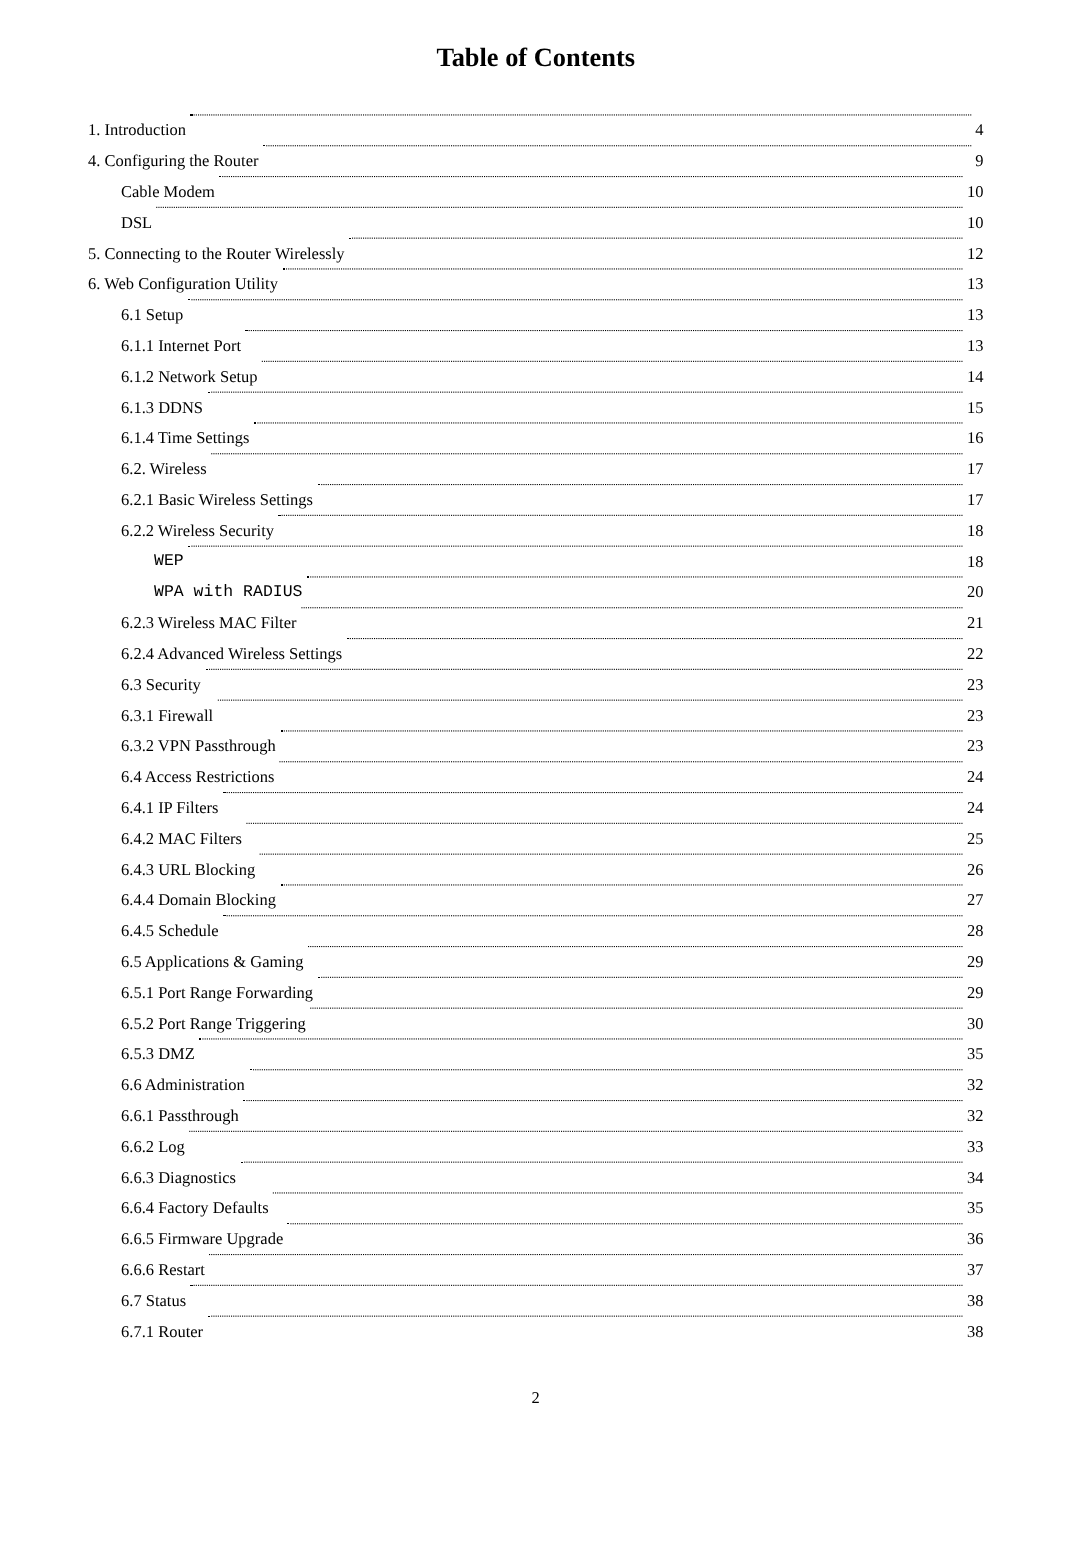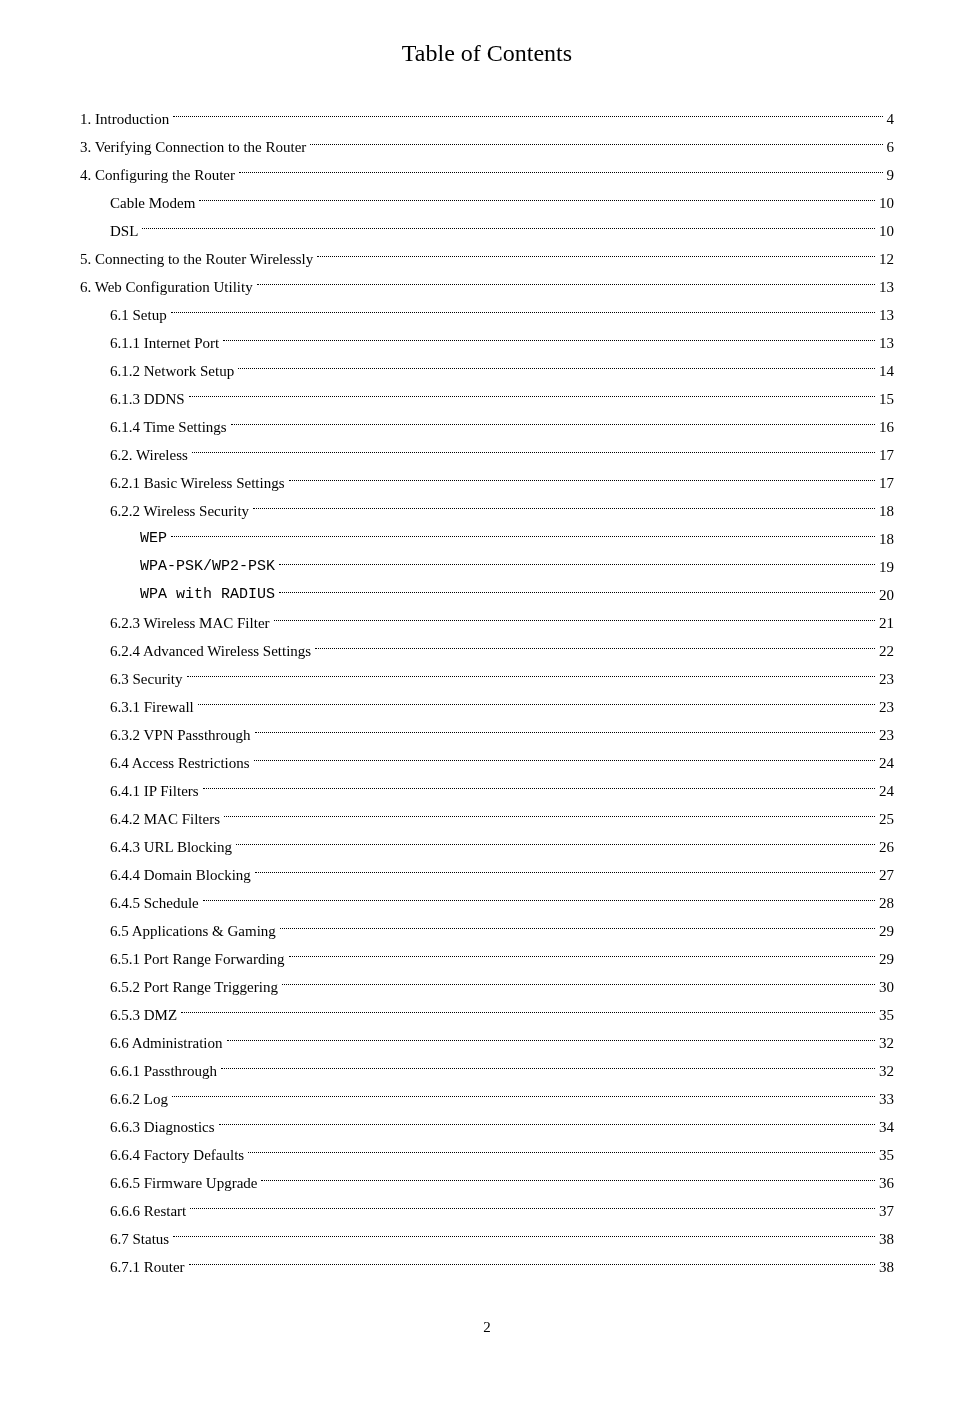--- a/index.html
+++ b/index.html
@@ -14,33 +14,33 @@
       font-size: 15px;
       color: #000000;
       width: 974px;
       min-height: 1412px;
       padding: 40px 80px 60px 80px;
     }
 
     .page-title {
       text-align: center;
       font-size: 24px;
-      font-weight: normal;
+      font-weight: bold;
       margin-bottom: 40px;
     }
 
     .toc-list {
       list-style: none;
       padding: 0;
       margin: 0;
     }
 
     .toc-entry {
       display: flex;
-      align-items: center;
+      align-items: flex-start;
       margin-bottom: 4px;
       line-height: 1.6;
     }
 
     .toc-label {
       white-space: nowrap;
       flex-shrink: 0;
     }
 
     .toc-dots {
@@ -71,25 +71,20 @@
 
 <h1 class="page-title">Table of Contents</h1>
 
 <ul class="toc-list" id="toc-container">
 <li class="toc-entry">
       <span class="toc-label">1. Introduction</span>
       <span class="toc-dots"></span>
       <span class="toc-page">4</span>
     </li>
     <li class="toc-entry">
-      <span class="toc-label">3. Verifying Connection to the Router</span>
-      <span class="toc-dots"></span>
-      <span class="toc-page">6</span>
-    </li>
-    <li class="toc-entry">
       <span class="toc-label">4. Configuring the Router</span>
       <span class="toc-dots"></span>
       <span class="toc-page">9</span>
     </li>
     <li class="toc-entry">
       <span class="toc-label indent-1">Cable Modem</span>
       <span class="toc-dots"></span>
       <span class="toc-page">10</span>
     </li>
     <li class="toc-entry">
@@ -146,25 +141,20 @@
       <span class="toc-label indent-1">6.2.2 Wireless Security</span>
       <span class="toc-dots"></span>
       <span class="toc-page">18</span>
     </li>
     <li class="toc-entry">
       <span class="toc-label indent-2">WEP</span>
       <span class="toc-dots"></span>
       <span class="toc-page">18</span>
     </li>
     <li class="toc-entry">
-      <span class="toc-label indent-2">WPA-PSK/WP2-PSK</span>
-      <span class="toc-dots"></span>
-      <span class="toc-page">19</span>
-    </li>
-    <li class="toc-entry">
       <span class="toc-label indent-2">WPA with RADIUS</span>
       <span class="toc-dots"></span>
       <span class="toc-page">20</span>
     </li>
     <li class="toc-entry">
       <span class="toc-label indent-1">6.2.3 Wireless MAC Filter</span>
       <span class="toc-dots"></span>
       <span class="toc-page">21</span>
     </li>
     <li class="toc-entry">

